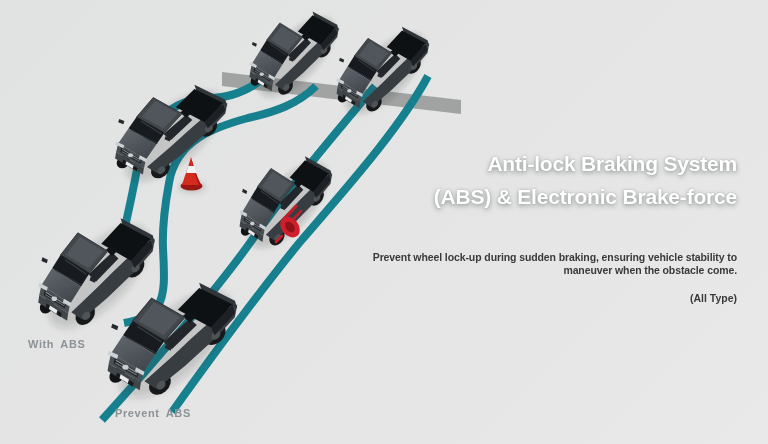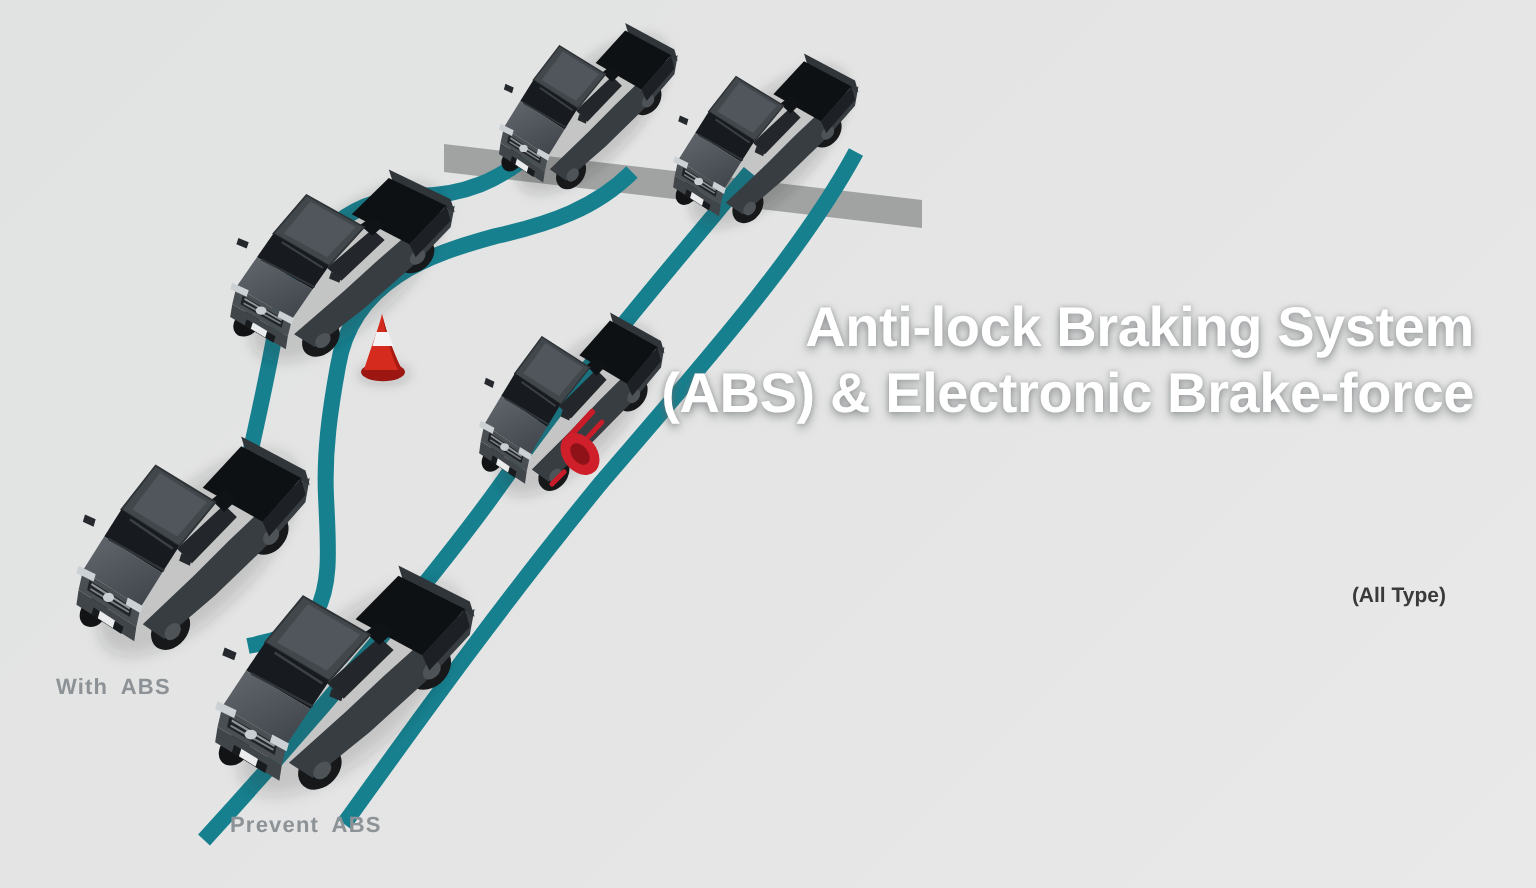--- a/index.html
+++ b/index.html
@@ -4,31 +4,31 @@
 <style>
   html,body{margin:0;padding:0;background:#cfd0d0;}
   #stage{
     position:relative;width:768px;height:444px;overflow:hidden;
     background:linear-gradient(135deg,#e1e2e2 0%,#e4e5e4 55%,#e8e9e8 100%);
     font-family:"Liberation Sans",sans-serif;
   }
   #art{position:absolute;left:0;top:0;width:768px;height:444px;}
   .headline{
     position:absolute;right:31px;top:147px;text-align:right;
-    color:#ffffff;font-weight:700;font-size:28px;line-height:33px;
+    color:#ffffff;font-weight:700;font-size:21px;line-height:33px;
     letter-spacing:-0.2px;white-space:nowrap;
     text-shadow:0 2px 5px rgba(96,100,104,.6),0 0 2px rgba(120,124,128,.45);
   }
   .desc{
     position:absolute;right:31px;top:251px;text-align:right;
     color:#3a3a3a;font-weight:700;font-size:10.5px;line-height:13px;
     letter-spacing:-0.1px;white-space:nowrap;
   }
   .note{
-    position:absolute;right:45px;top:292px;text-align:right;
+    position:absolute;right:31px;top:292px;text-align:right;
     color:#3a3a3a;font-weight:700;font-size:10.5px;white-space:nowrap;
   }
   .track-label{
     position:absolute;color:#8d9296;font-weight:700;font-size:11px;
     letter-spacing:0.6px;word-spacing:3px;white-space:nowrap;
   }
   #label-with{left:28px;top:338px;}
   #label-without{left:115px;top:407px;}
 </style>
 </head>
@@ -112,19 +112,23 @@
     <use href="#cone-shape" transform="translate(180,157)"></use>
     <use href="#truck-shape" transform="translate(35,206) scale(1.07,1.22)"></use>
     <use href="#truck-shape" transform="translate(104,270) scale(1.19,1.28)"></use>
   </svg>
 
   <div class="headline">
     <div>Anti-lock Braking System</div>
     <div>(ABS) &amp; Electronic Brake-force</div>
   </div>
 
+  <div class="desc">
+    <div>Prevent wheel lock-up during sudden braking, ensuring vehicle stability to</div>
+    <div>maneuver when the obstacle come.</div>
+  </div>
 
   <div class="note">(All Type)</div>
 
   <div class="track-label" id="label-with">With ABS</div>
   <div class="track-label" id="label-without">Prevent ABS</div>
 
 </div>
 
 </body></html>

